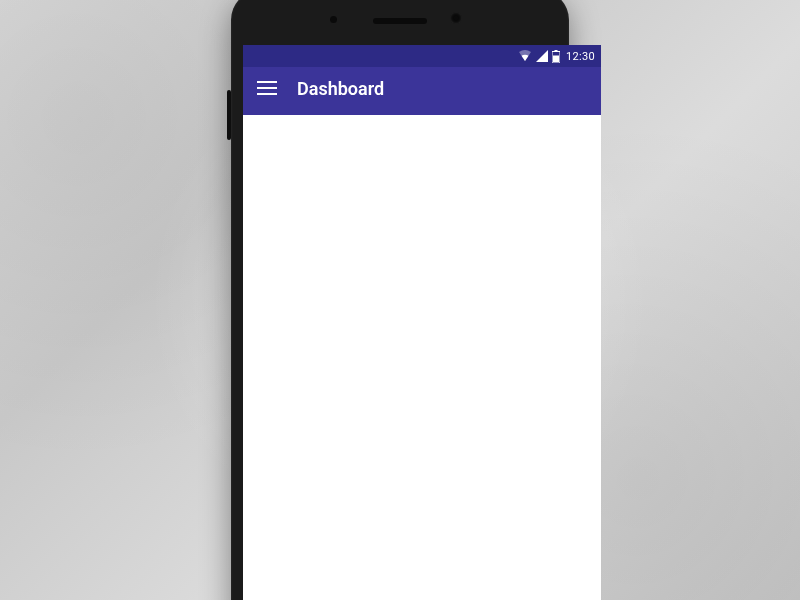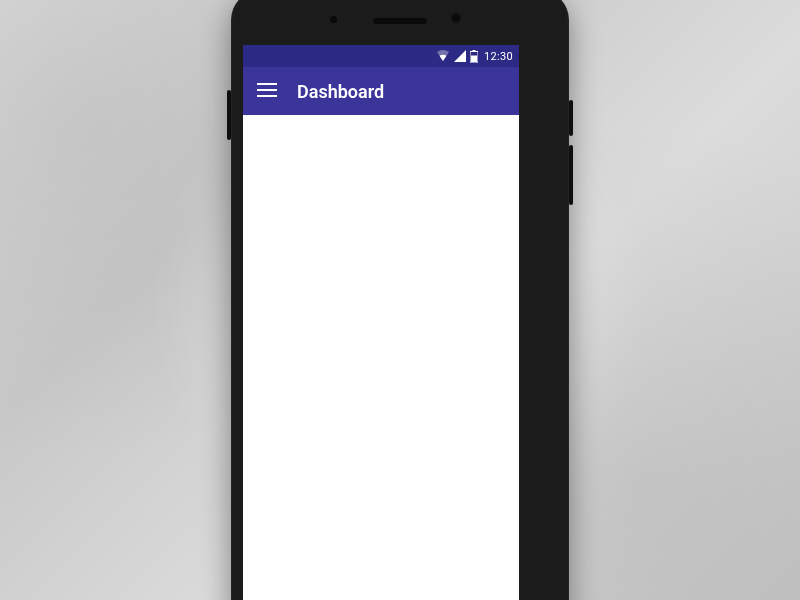--- a/index.html
+++ b/index.html
@@ -28,33 +28,33 @@
     .side-r1 { right:-4px; top:110px; width:4px; height:36px; }
     .side-r2 { right:-4px; top:155px; width:4px; height:60px; }
     .side-l  { left:-4px;  top:100px; width:4px; height:50px; }
     .speaker { position:absolute; top:28px; left:50%; transform:translateX(-50%);
       width:54px; height:6px; background:#0a0a0a; border-radius:3px; }
     .cam { position:absolute; top:22px; left:calc(50% + 50px);
       width:12px; height:12px; background:#0a0a0a; border-radius:50%; box-shadow: inset 0 0 3px #333; }
     .sensor { position:absolute; top:26px; left:calc(50% - 70px);
       width:7px; height:7px; background:#0a0a0a; border-radius:50%; }
     .screen {
-      width: 276px; height: 555px;
+      width: 358px; height: 555px;
       background: #fff; position: relative; overflow: hidden;
     }
     .statusbar {
       height: 22px; background: #2d2a85; color:#fff;
       display:flex; align-items:center; justify-content:flex-end;
       padding: 0 6px; font-size: 11px; gap:4px;
     }
     .statusbar svg { display:block; }
     .clock { margin-left:2px; font-weight:400; letter-spacing:0.3px; }
     .appbar {
       height: 48px; background:#3b3499; color:#fff;
-      display:flex; align-items:center; padding:7px 14px; gap:20px;
+      display:flex; align-items:flex-end; padding:16px 14px; gap:20px;
     }
     .appbar .title { font-size:18px; font-weight:600; }
     .ham { width:20px; height:20px; display:flex; align-items:center; justify-content:center; cursor:pointer; }
     .content { flex:1; background:#fff; height: calc(100% - 70px); }
   </style>
 </head>
 <body>
 
 <div class="phone">
   <div class="side-btn side-r1"></div>

